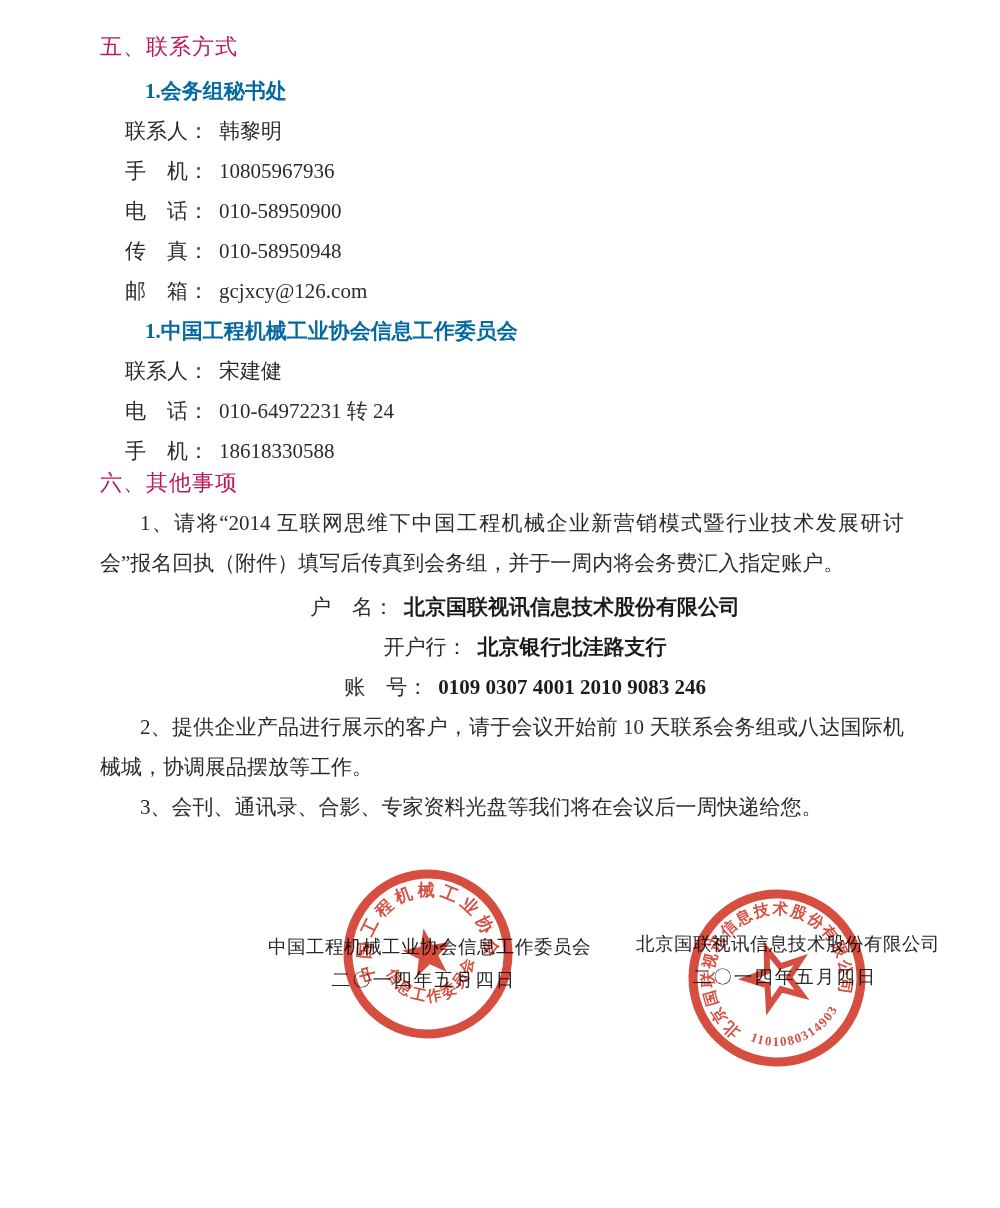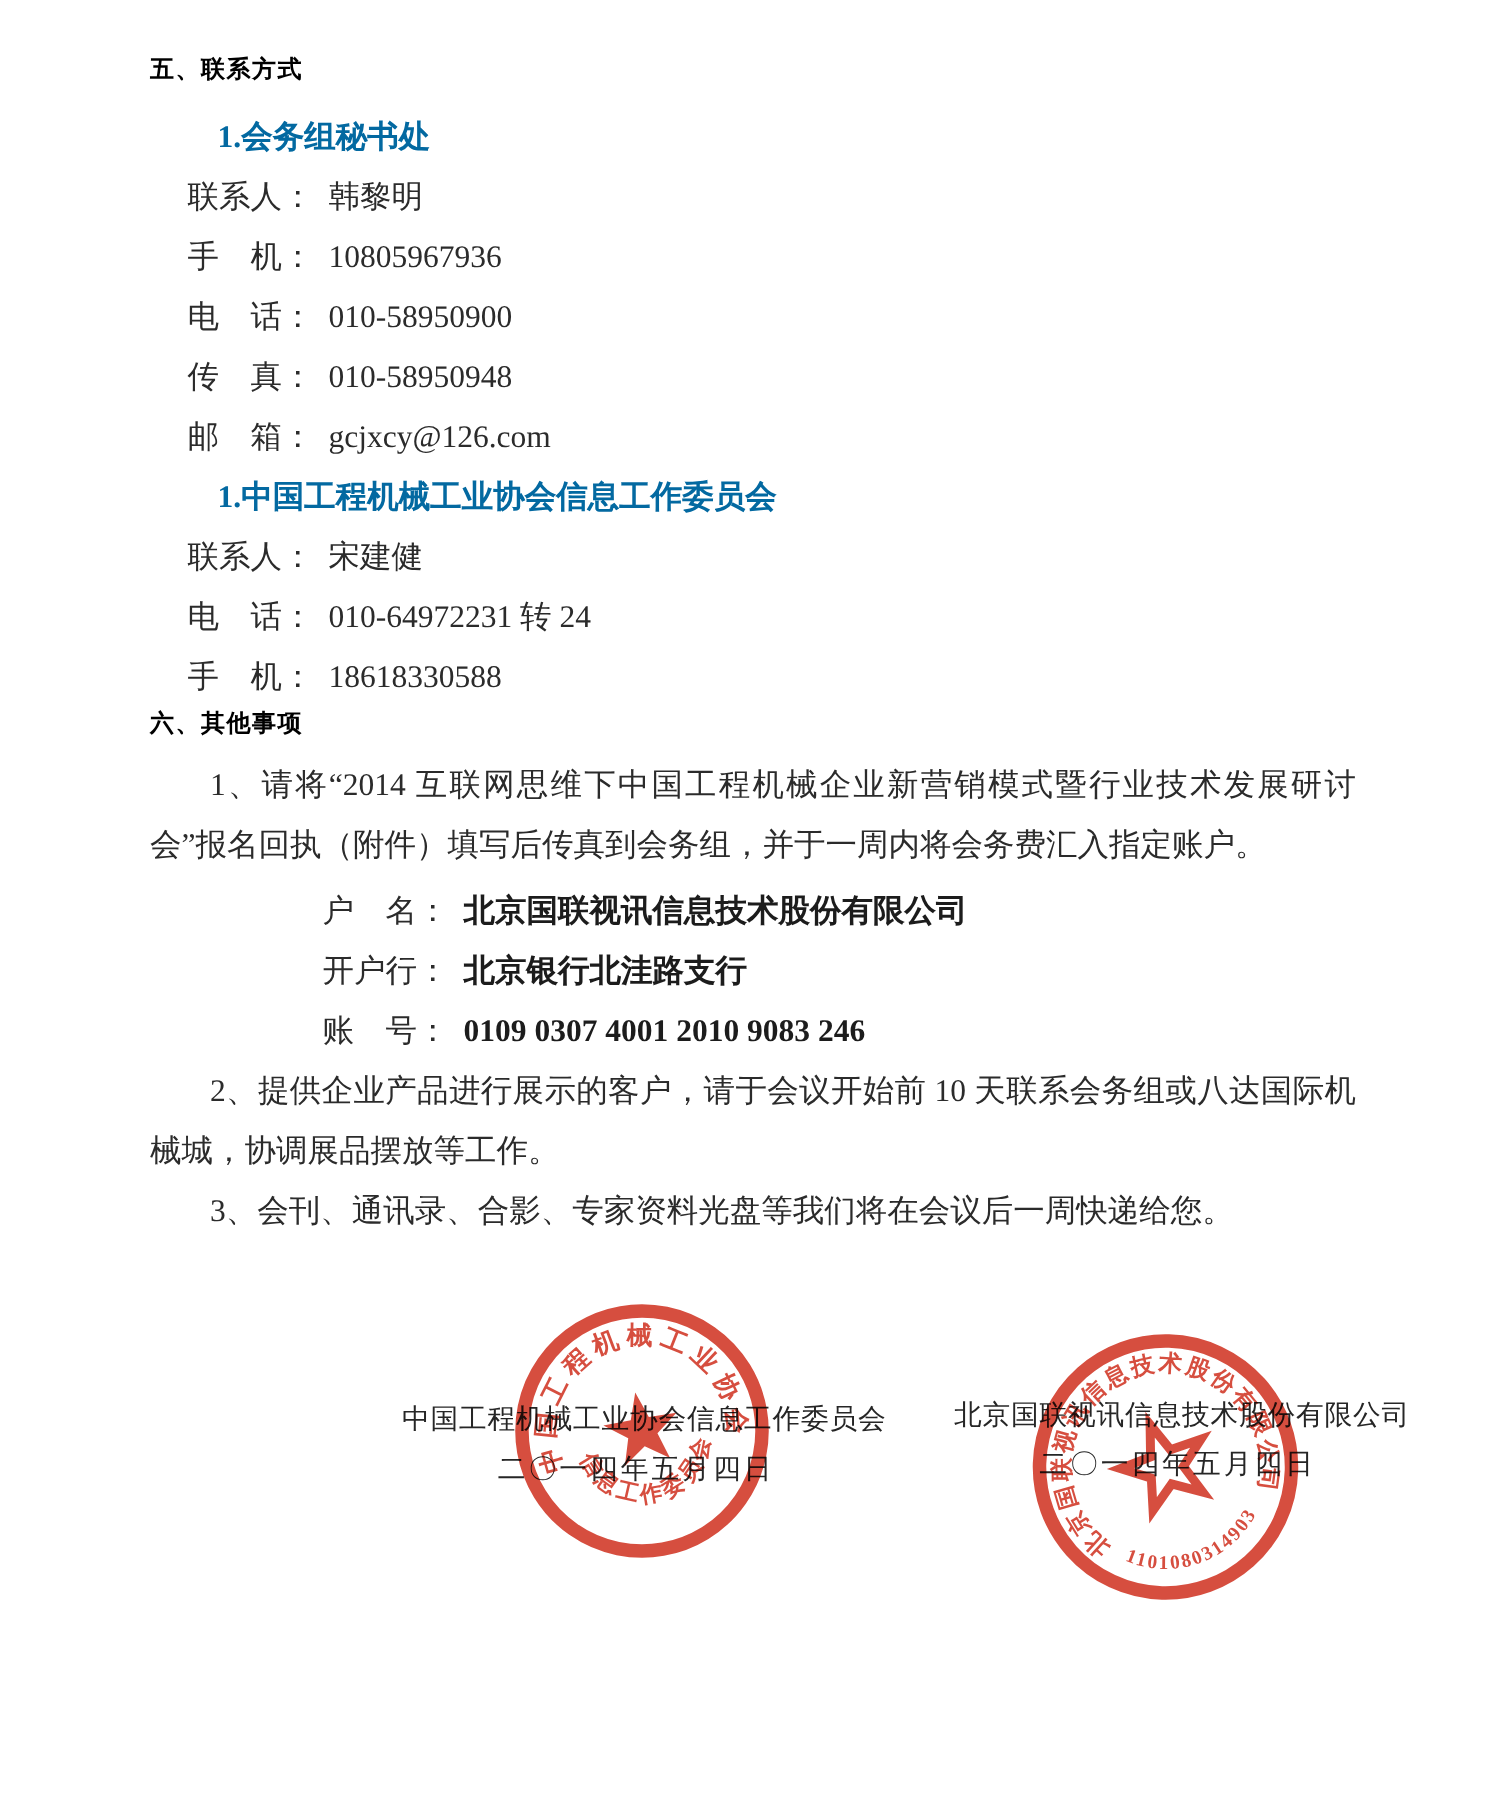--- a/index.html
+++ b/index.html
@@ -13,35 +13,35 @@
     width: 1000px; height: 1208px;
     overflow: hidden;
     background: #ffffff;
   }
   .content {
     padding: 27px 96px 0 100px;
     font-size: 21px;
     line-height: 40px;
   }
   .h-sec {
-    font-size: 16px;
-    font-weight: 700;
-    color: #000000;
+    font-size: 22px;
+    font-weight: 400;
+    color: #be185d;
     letter-spacing: 1px;
   }
   .h-sub {
     font-weight: 700;
     color: #0369a1;
     margin-left: 45px;
   }
   .h-sub.mt { margin-top: 4px; }
   .h-sec.pull { margin-top: -8px; }
   .crow { margin-left: 25px; }
   .crow .lbl { margin-right: 10px; }
-  .bankrow { margin-left: 115px; }
+  .bankrow { margin-left: 46px; text-align: center; }
   .bankrow .lbl { margin-right: 10px; font-weight: 400; }
   .bankrow .val { font-weight: 700; color: #1c1c1c; }
   .bank-block { margin-top: 4px; }
   .para {
     text-indent: 40px;
     text-align: justify;
   }
   .para.attach { margin-top: 12px; text-indent: 33px; }
   
   .seal-area {

